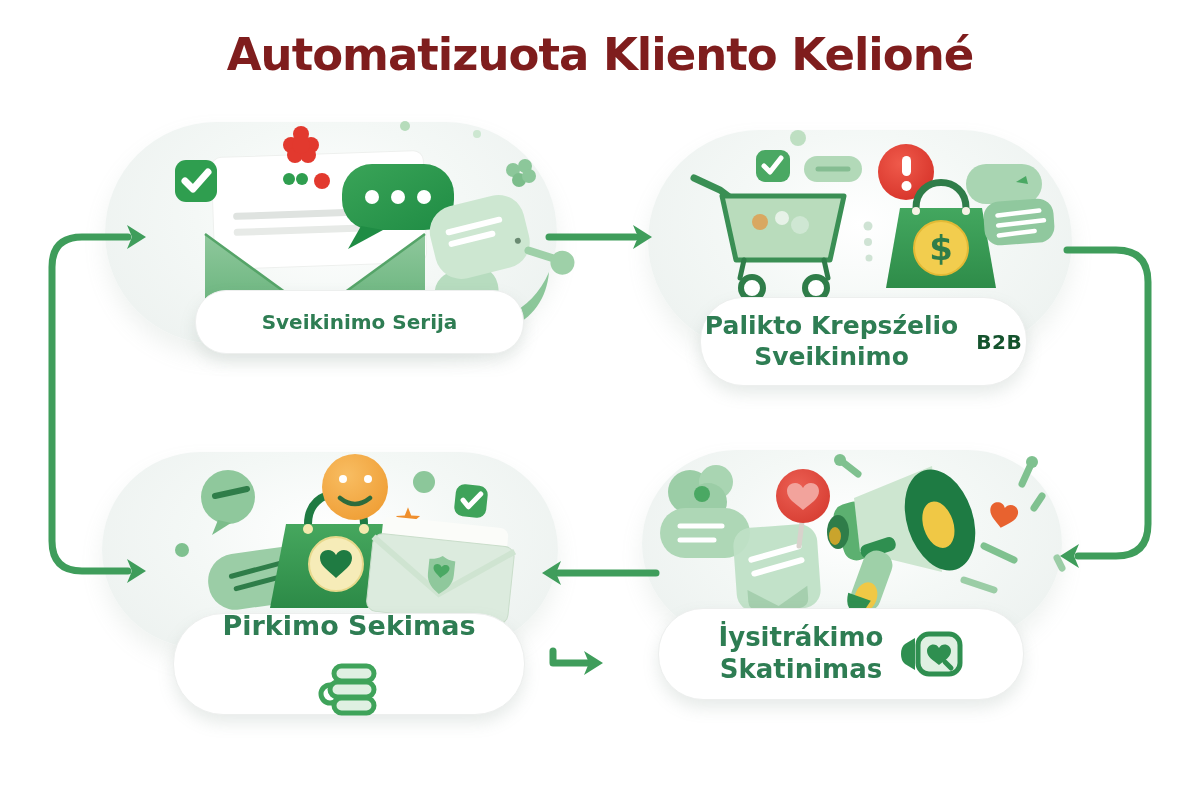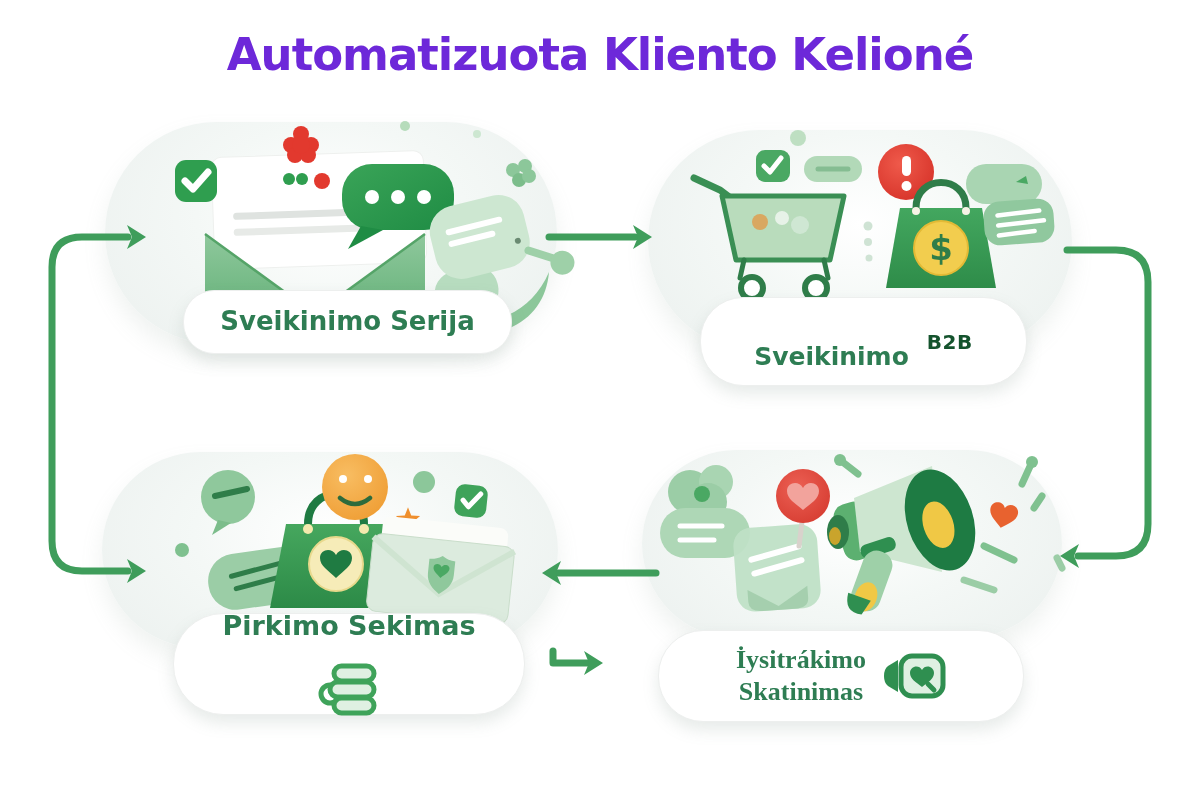--- a/index.html
+++ b/index.html
@@ -2,43 +2,43 @@
 <html><head>
 <meta charset="utf-8">
 <style>
   html,body{margin:0;padding:0;background:#ffffff;}
   .stage{
     position:relative;width:1200px;height:800px;background:#ffffff;overflow:hidden;
     font-family:"DejaVu Sans","Liberation Sans",sans-serif;
   }
   .title{
     position:absolute;top:28px;left:0;width:1200px;text-align:center;
-    font-size:45px;font-weight:bold;color:#6d28d9;letter-spacing:-1px;
+    font-size:45px;font-weight:bold;color:#7f1d1d;letter-spacing:-1px;
   }
   .card{
     position:absolute;
     background:radial-gradient(62% 85% at 50% 42%, #ffffff 0%, #f4f8f6 48%, #ecf1ef 100%);
     box-shadow:0 12px 22px rgba(140,165,152,0.14);
   }
   .card svg.illu{position:absolute;left:0;top:0;overflow:visible;}
   .card-welcome   {left:105px;top:122px;width:452px;height:222px;border-radius:111px;}
   .card-cart      {left:648px;top:130px;width:424px;height:222px;border-radius:111px;}
   .card-purchase  {left:102px;top:452px;width:456px;height:196px;border-radius:98px;}
   .card-engagement{left:642px;top:450px;width:420px;height:188px;border-radius:94px;}
   .pill{
     position:absolute;background:#ffffff;border:1px solid #edefee;
     box-shadow:0 8px 16px rgba(120,145,132,0.18);
     display:flex;align-items:center;justify-content:center;gap:18px;
     color:#2e7d53;font-weight:bold;text-align:center;
   }
   .pill .lbl{line-height:1.22;}
-  .pill-welcome   {left:78px;top:168px;width:327px;height:62px;border-radius:31px;font-size:26px;}
+  .pill-welcome   {left:90px;top:168px;width:327px;height:62px;border-radius:31px;font-size:20px;}
   .pill-cart      {left:52px;top:167px;width:325px;height:87px;border-radius:43px;font-size:25px;}
   .pill-purchase  {left:71px;top:161px;width:350px;height:100px;border-radius:50px;font-size:27px;flex-direction:column;}
-  .pill-engagement{left:16px;top:180px;width:364px;height:90px;border-radius:45px;font-size:26px;font-family:Liberation Serif, serif;}
+  .pill-engagement{left:16px;top:158px;width:364px;height:90px;border-radius:45px;font-size:26px;}
   .tag-b2b{font-size:20px;font-weight:bold;color:#14532d;letter-spacing:0.5px;}
   .arrows{position:absolute;left:0;top:0;pointer-events:none;}
 </style>
 </head>
 <body>
 
 <div class="stage">
 
   <div class="title">Automatizuota Kliento Kelioné</div>
 
@@ -166,21 +166,21 @@
         </g>
       </g>
       <g>
         <circle cx="220" cy="96" r="4.5" fill="#cfe3d4"></circle>
         <circle cx="220" cy="112" r="4" fill="#cfe3d4"></circle>
         <circle cx="221" cy="128" r="3.5" fill="#cfe3d4"></circle>
       </g>
     </svg>
     <div class="pill pill-cart">
       <span class="lbl">
-        <br>
+        <span>Palikto Krepsźelio</span><br>
         <span>Sveikinimo</span>
       </span>
       <span class="tag-b2b">B2B</span>
     </div>
   </div>
 
   <div class="card card-purchase">
     <svg class="illu" width="456" height="196" viewBox="0 0 456 196">
       <defs>
         <linearGradient id="bag3G" x1="0" y1="0" x2="0" y2="1">

